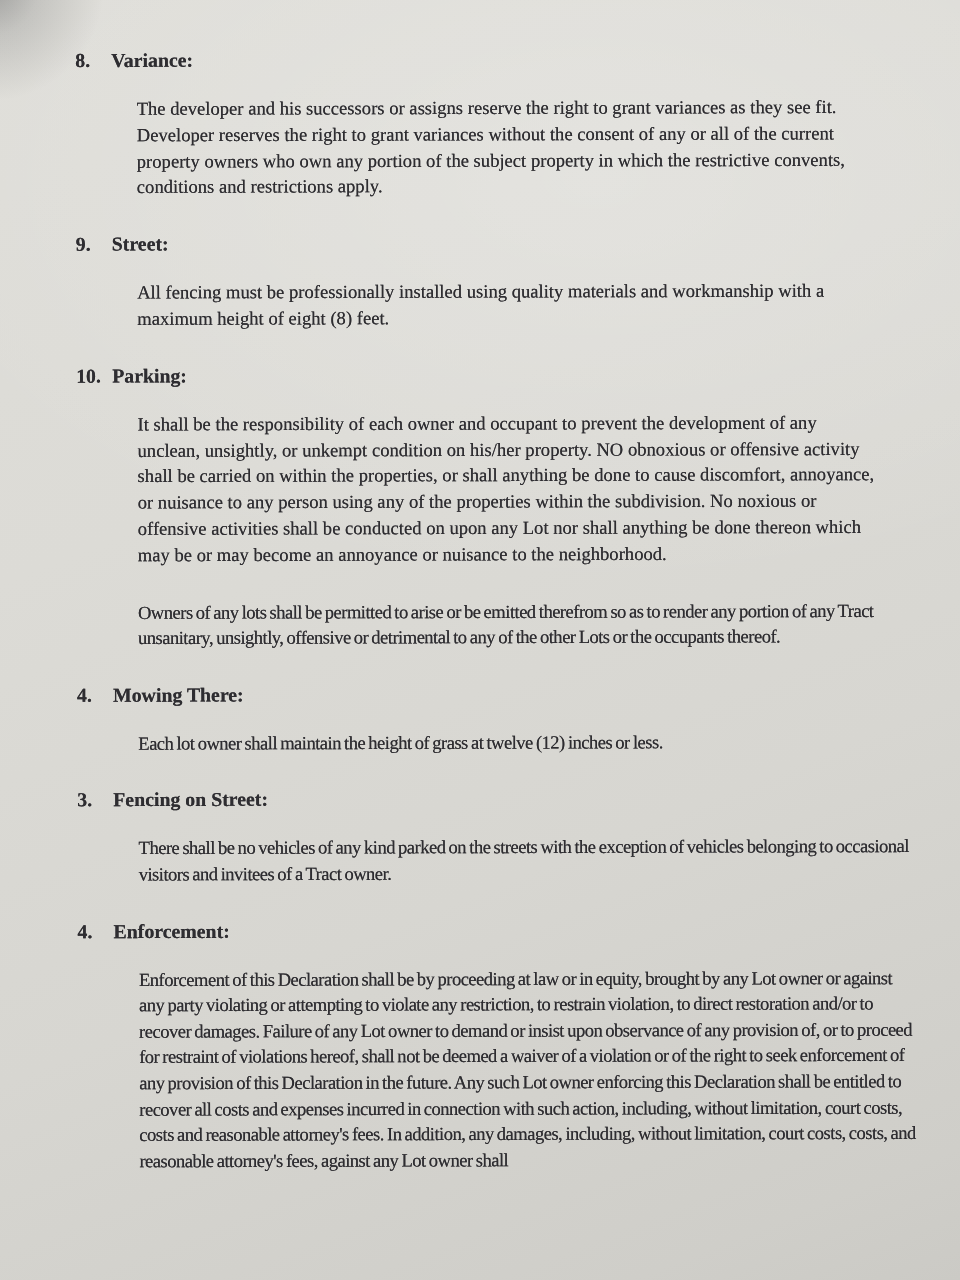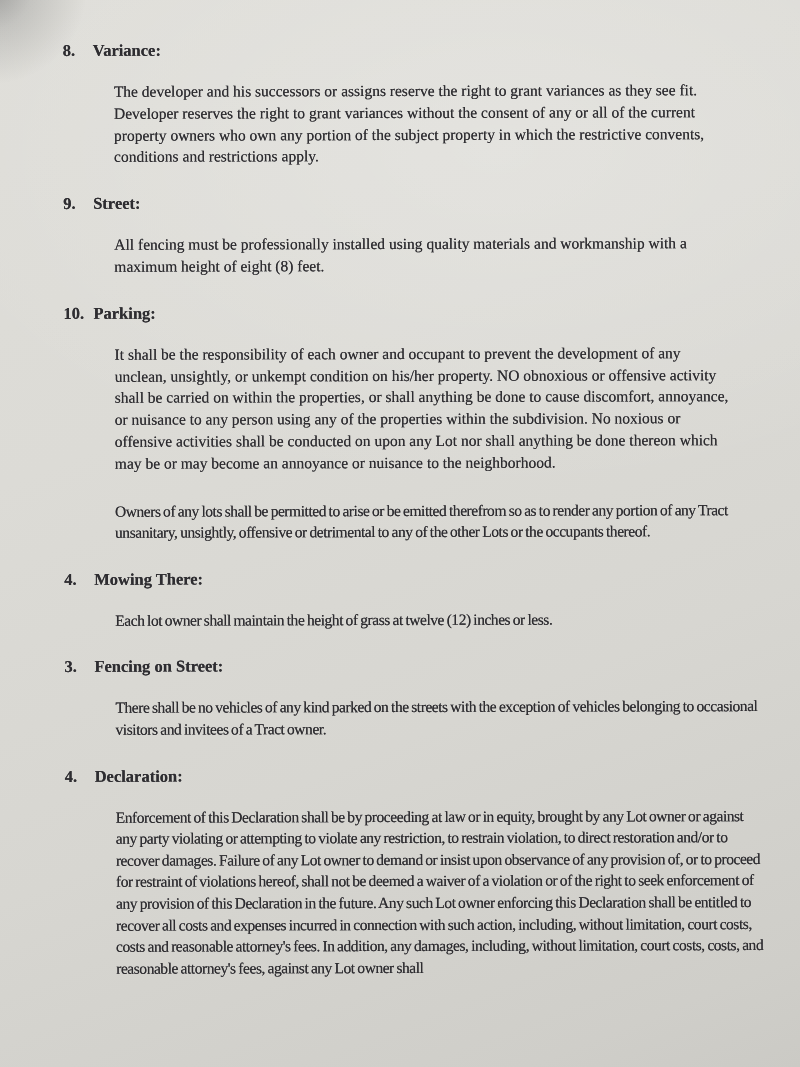--- a/index.html
+++ b/index.html
@@ -107,19 +107,19 @@
       <div class="section-heading">
         <span class="section-number">3.</span>
         <span class="section-title">Fencing on Street:</span>
       </div>
       <p class="para condensed">There shall be no vehicles of any kind parked on the streets with the exception of vehicles belonging to occasional visitors and invitees of a Tract owner.</p>
     </div>
 
     <div class="section">
       <div class="section-heading">
         <span class="section-number">4.</span>
-        <span class="section-title">Declaration:</span>
+        <span class="section-title">Enforcement:</span>
       </div>
       <p class="para condensed">Enforcement of this Declaration shall be by proceeding at law or in equity, brought by any Lot owner or against any party violating or attempting to violate any restriction, to restrain violation, to direct restoration and/or to recover damages. Failure of any Lot owner to demand or insist upon observance of any provision of, or to proceed for restraint of violations hereof, shall not be deemed a waiver of a violation or of the right to seek enforcement of any provision of this Declaration in the future. Any such Lot owner enforcing this Declaration shall be entitled to recover all costs and expenses incurred in connection with such action, including, without limitation, court costs, costs and reasonable attorney's fees. In addition, any damages, including, without limitation, court costs, costs, and reasonable attorney's fees, against any Lot owner shall</p>
     </div>
 
   </div>
 </div>
 
 </body></html>

